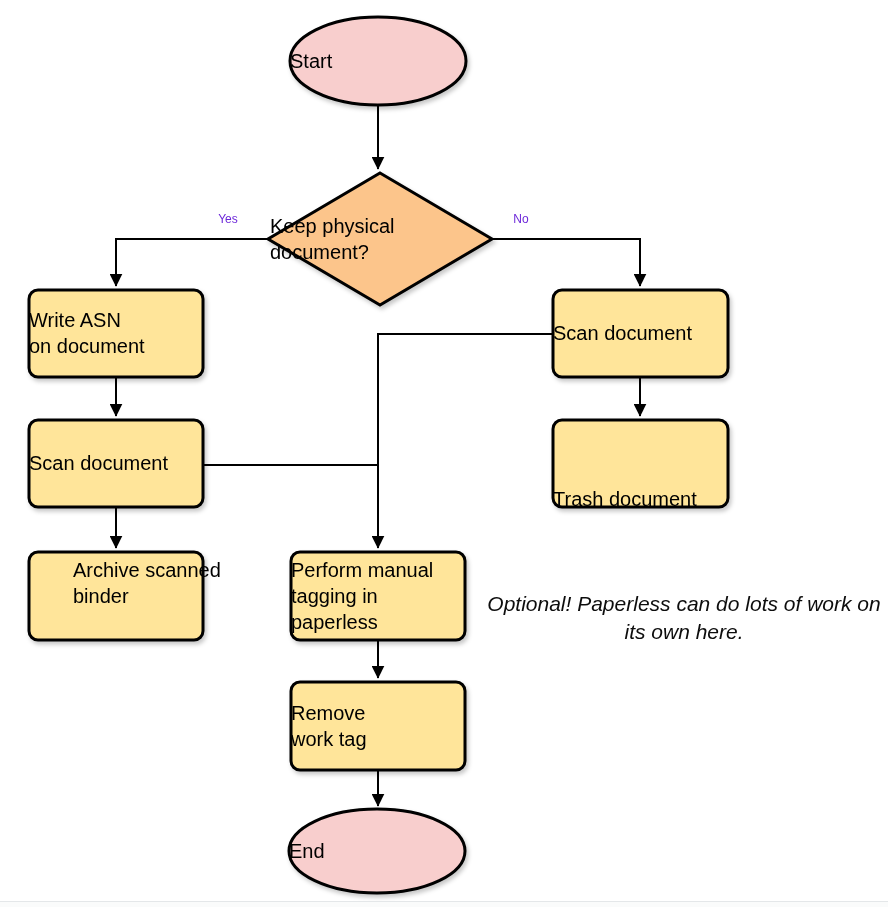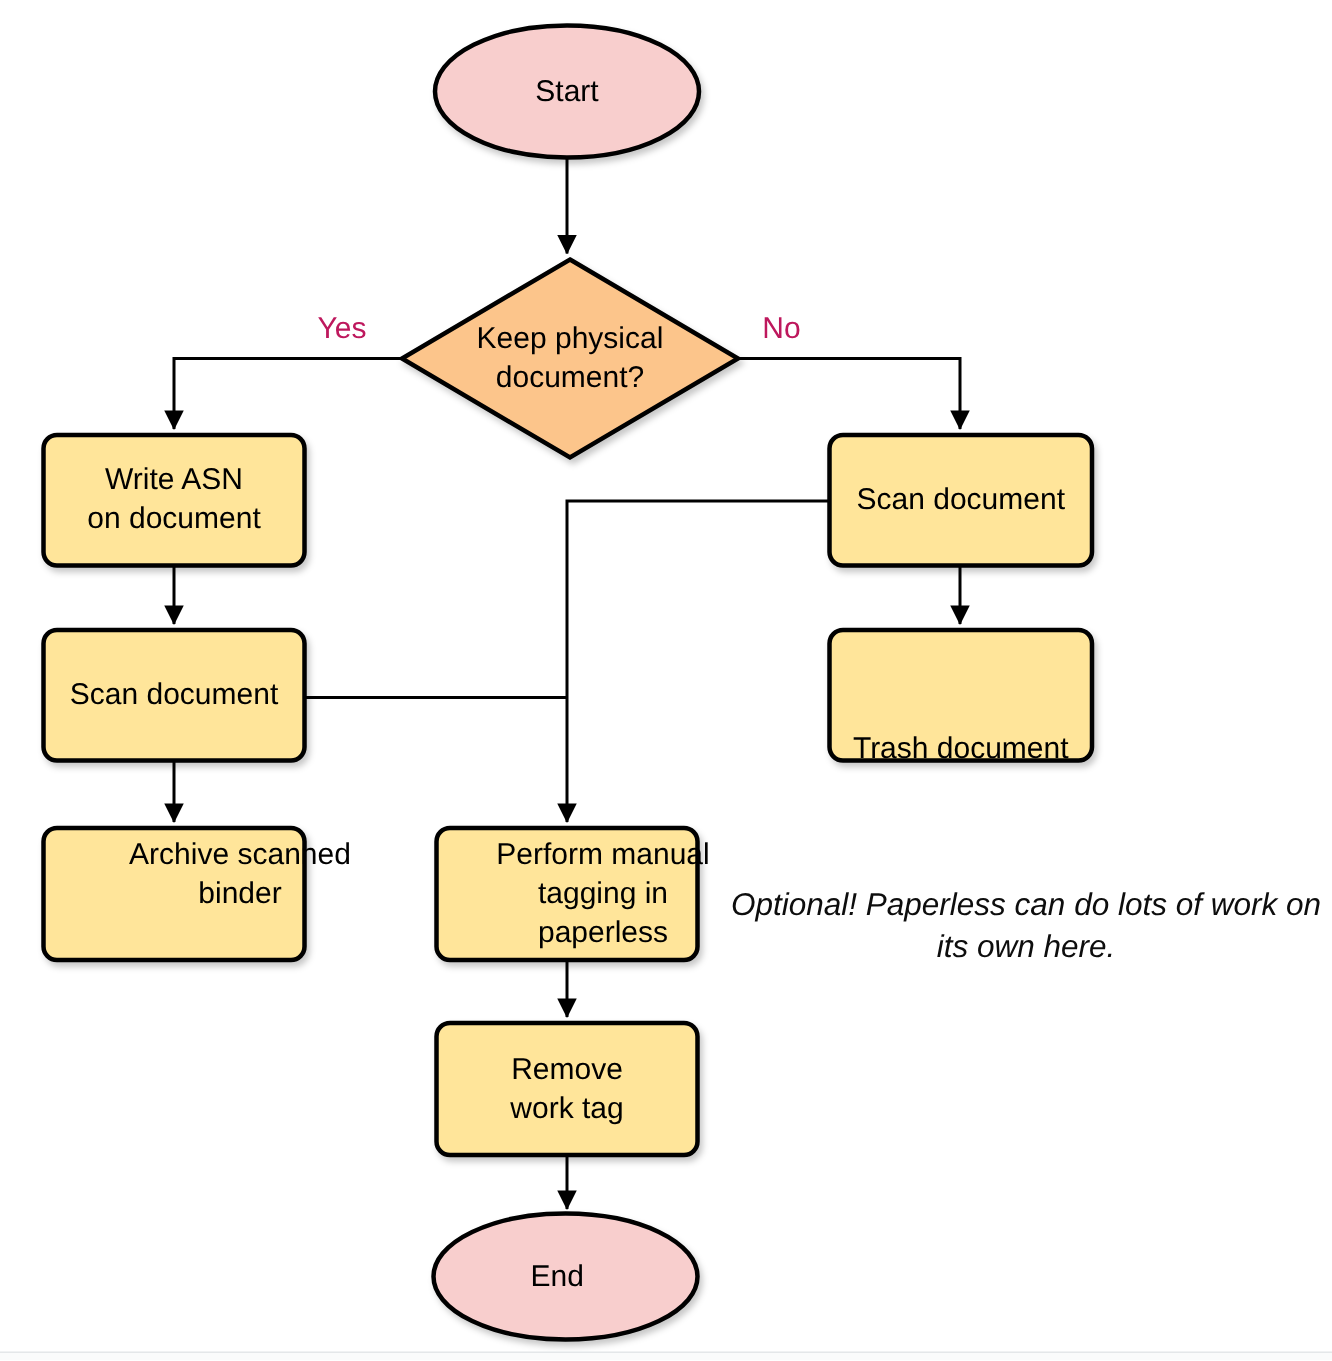--- a/index.html
+++ b/index.html
@@ -9,31 +9,31 @@
     height: 907px;
     background: #ffffff;
     overflow: hidden;
     font-family: "Liberation Sans", "DejaVu Sans", sans-serif;
   }
   svg.layer { position: absolute; left: 0; top: 0; }
   .edge { fill: none; stroke: #000000; stroke-width: 2; }
   .shape { stroke: #000000; stroke-width: 3; filter: drop-shadow(2px 3px 2px rgba(0,0,0,0.22)); }
   .node-label {
     position: absolute;
-    text-align: center;
+    text-align: left;
     color: #000000;
     font-size: 20px;
     line-height: 26px;
   }
   .node-label span { display: block; white-space: nowrap; }
   .edge-label {
     position: absolute;
     text-align: center;
-    color: #be185d;
-    font-size: 20px;
+    color: #6d28d9;
+    font-size: 12px;
     line-height: 26px;
   }
   .note-label {
     position: absolute;
     left: 483px;
     top: 590px;
     width: 402px;
     color: #0d0d0d;
     font-size: 21px;
     font-style: italic;
@@ -118,21 +118,21 @@
   </div>
 
   <div class="node-label" style="left:553px; top:320px; width:175px;">
     <span>Scan document</span>
   </div>
 
   <div class="node-label" style="left:553px; top:450px; width:175px;margin-top:36px;">
     <span>Trash document</span>
   </div>
 
-  <div class="node-label" style="left:291px; top:557px; width:174px;margin-left:24px;">
+  <div class="node-label" style="left:291px; top:557px; width:174px;">
     <span>Perform manual</span>
     <span>tagging in</span>
     <span>paperless</span>
   </div>
 
   <div class="node-label" style="left:291px; top:700px; width:174px;">
     <span>Remove</span>
     <span>work tag</span>
   </div>
 

